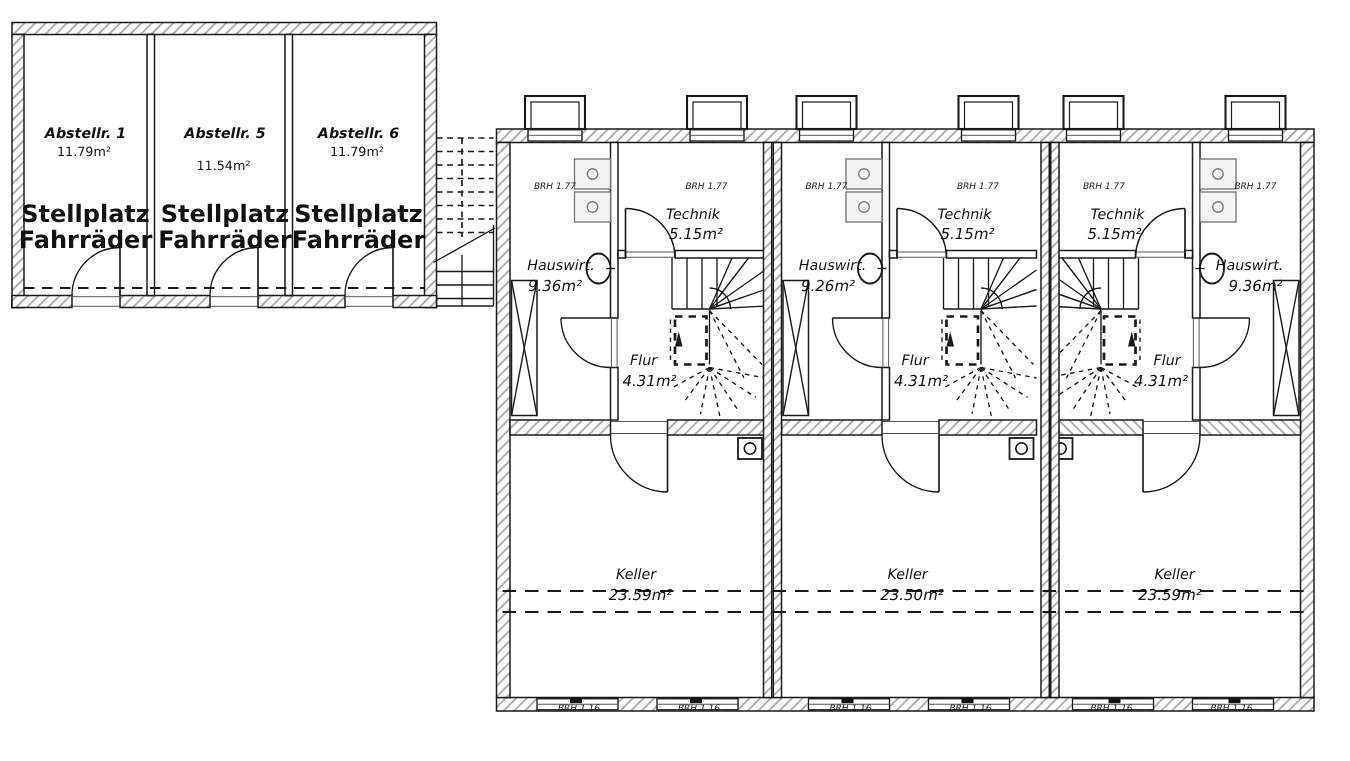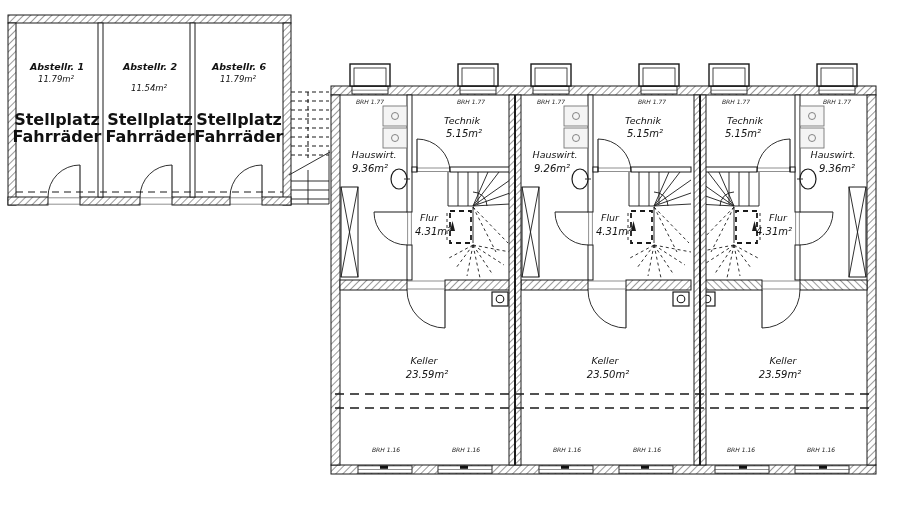--- a/index.html
+++ b/index.html
@@ -14,26 +14,26 @@
   .thin{stroke:#444;stroke-width:0.6;fill:none;}
   .arc {stroke:#1a1a1a;stroke-width:0.9;fill:none;}
   .dsh {stroke:#1a1a1a;stroke-width:1.1;fill:none;stroke-dasharray:4 3;}
   .dshB{stroke:#1a1a1a;stroke-width:1.4;fill:none;stroke-dasharray:9 6;}
   .dshR{stroke:#1a1a1a;stroke-width:1.8;fill:none;stroke-dasharray:5 4;}
   .dshS{stroke:#1a1a1a;stroke-width:0.9;fill:none;stroke-dasharray:3 3;}
   .app {fill:#f4f4f4;stroke:#777;stroke-width:0.9;}
   .appc{fill:none;stroke:#777;stroke-width:0.9;}
   .fix {fill:#ffffff;stroke:#1a1a1a;stroke-width:1.2;}
   
-  .lbl{position:absolute;transform:translateX(-50%);white-space:nowrap;color:#111;}
+  .lbl{position:absolute;transform:translateX(-50%);white-space:nowrap;color:#111;margin-top:23px;}
   .rname{font-style:italic;font-size:9.5px;}
   .rarea{font-style:italic;font-size:10px;}
   .brh{font-style:italic;font-size:6px;color:#222;}
   .ob-name{font-style:italic;font-weight:bold;font-size:9.5px;}
-  .ob-area{font-style:italic;font-size:8.5px;text-align:center;}
+  .ob-area{font-size:8.5px;text-align:center;}
   .ob-use{font-weight:bold;font-size:16px;}
 </style>
 </head>
 <body>
 
 <div id="plan">
 
 <svg width="900" height="507" viewBox="0 0 900 507" xmlns="http://www.w3.org/2000/svg">
   <defs>
     <pattern id="h" patternUnits="userSpaceOnUse" width="5" height="5" patternTransform="rotate(45)">
@@ -200,21 +200,21 @@
     <line x1="335" y1="394" x2="872" y2="394" class="dshB"></line>
     <line x1="335" y1="408" x2="872" y2="408" class="dshB"></line>
   </g>
 </svg>
 
 <div class="lbl ob-name" style="left:57px;top:61px">Abstellr. 1</div>
 <div class="lbl ob-area" style="left:56px;top:74px">11.79m²</div>
 <div class="lbl ob-use" style="left:57px;top:110px">Stellplatz</div>
 <div class="lbl ob-use" style="left:57px;top:127px">Fahrräder</div>
 
-<div class="lbl ob-name" style="left:150px;top:61px">Abstellr. 2</div>
+<div class="lbl ob-name" style="left:150px;top:61px">Abstellr. 5</div>
 <div class="lbl ob-area" style="left:149px;top:83px">11.54m²</div>
 <div class="lbl ob-use" style="left:150px;top:110px">Stellplatz</div>
 <div class="lbl ob-use" style="left:150px;top:127px">Fahrräder</div>
 
 <div class="lbl ob-name" style="left:239px;top:61px">Abstellr. 6</div>
 <div class="lbl ob-area" style="left:238px;top:74px">11.79m²</div>
 <div class="lbl ob-use" style="left:239px;top:110px">Stellplatz</div>
 <div class="lbl ob-use" style="left:239px;top:127px">Fahrräder</div>
 
 <div class="lbl brh" style="left:370px;top:98px">BRH 1.77</div>

